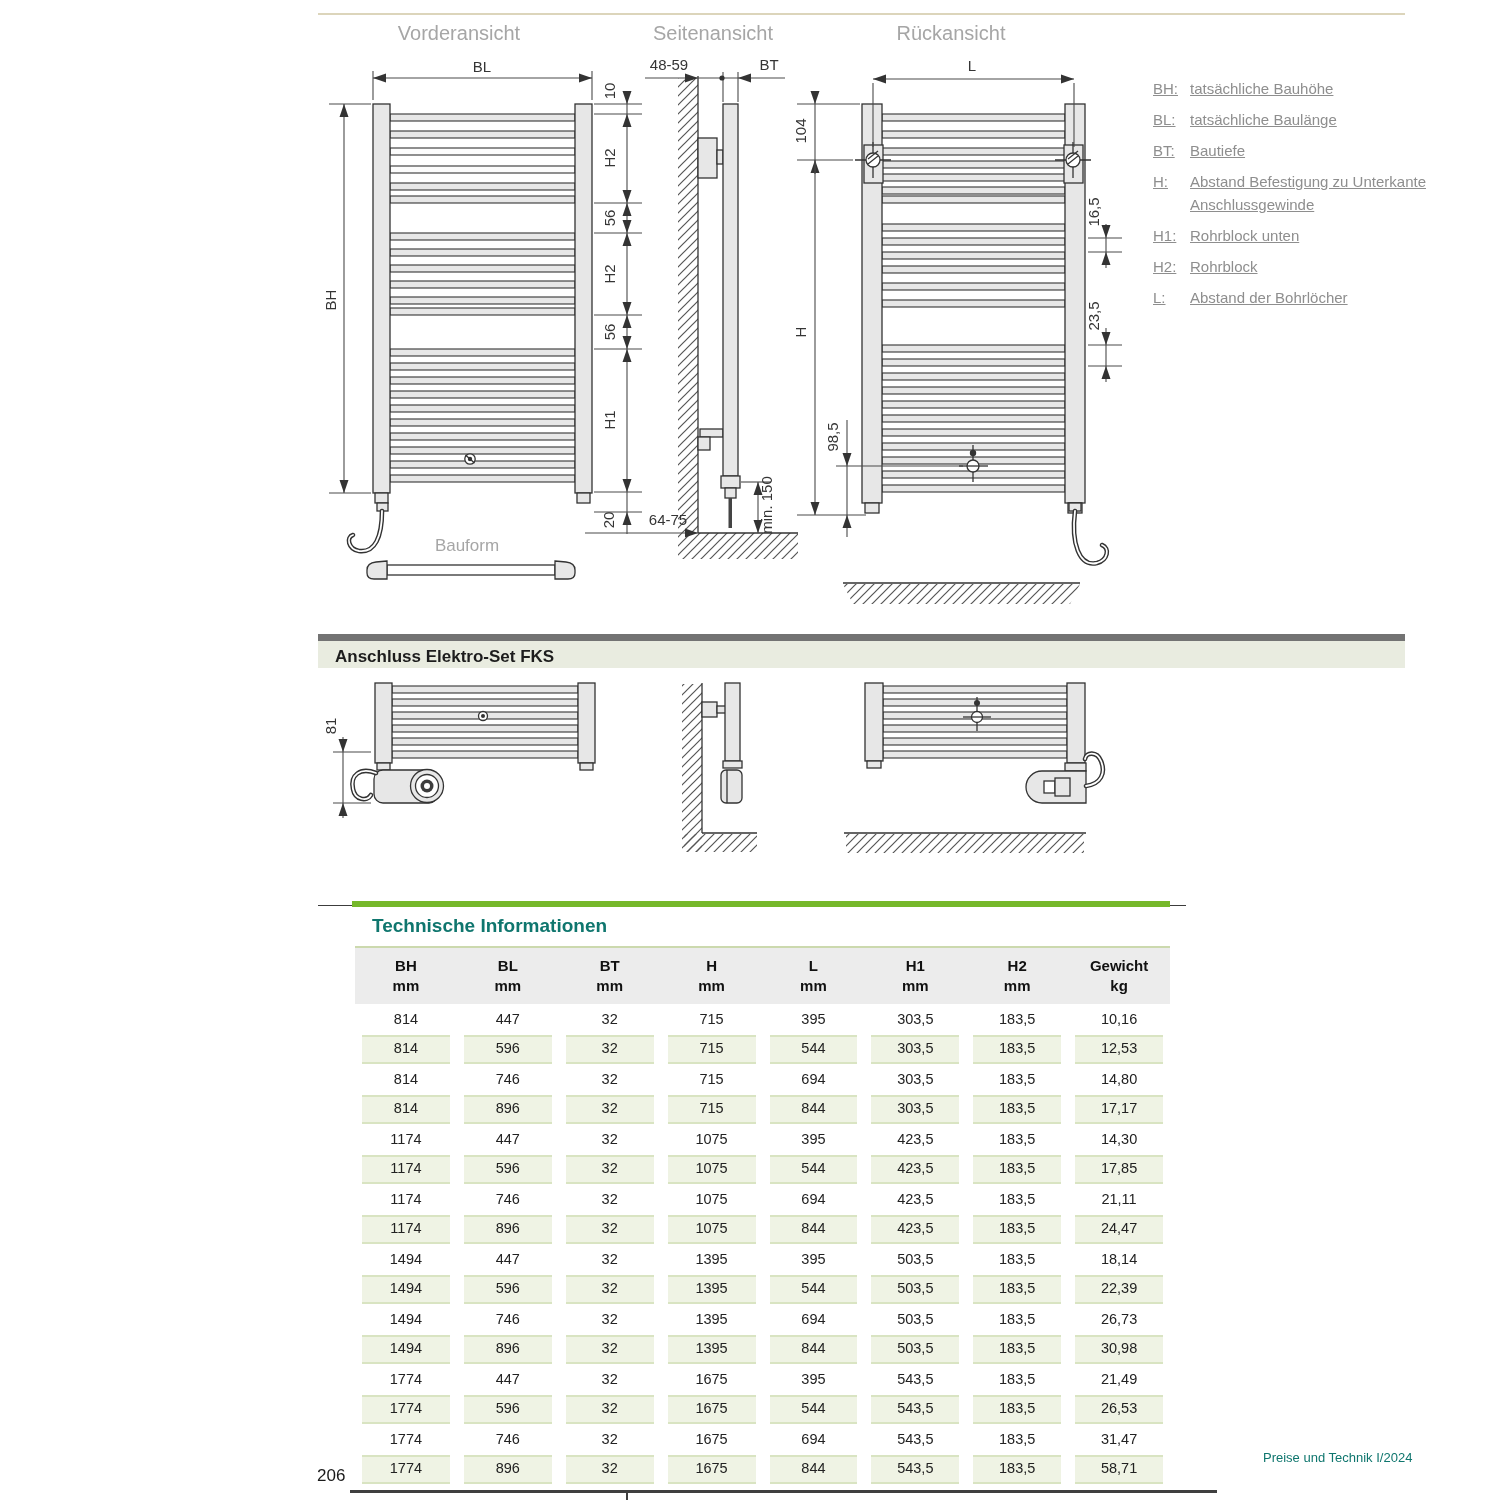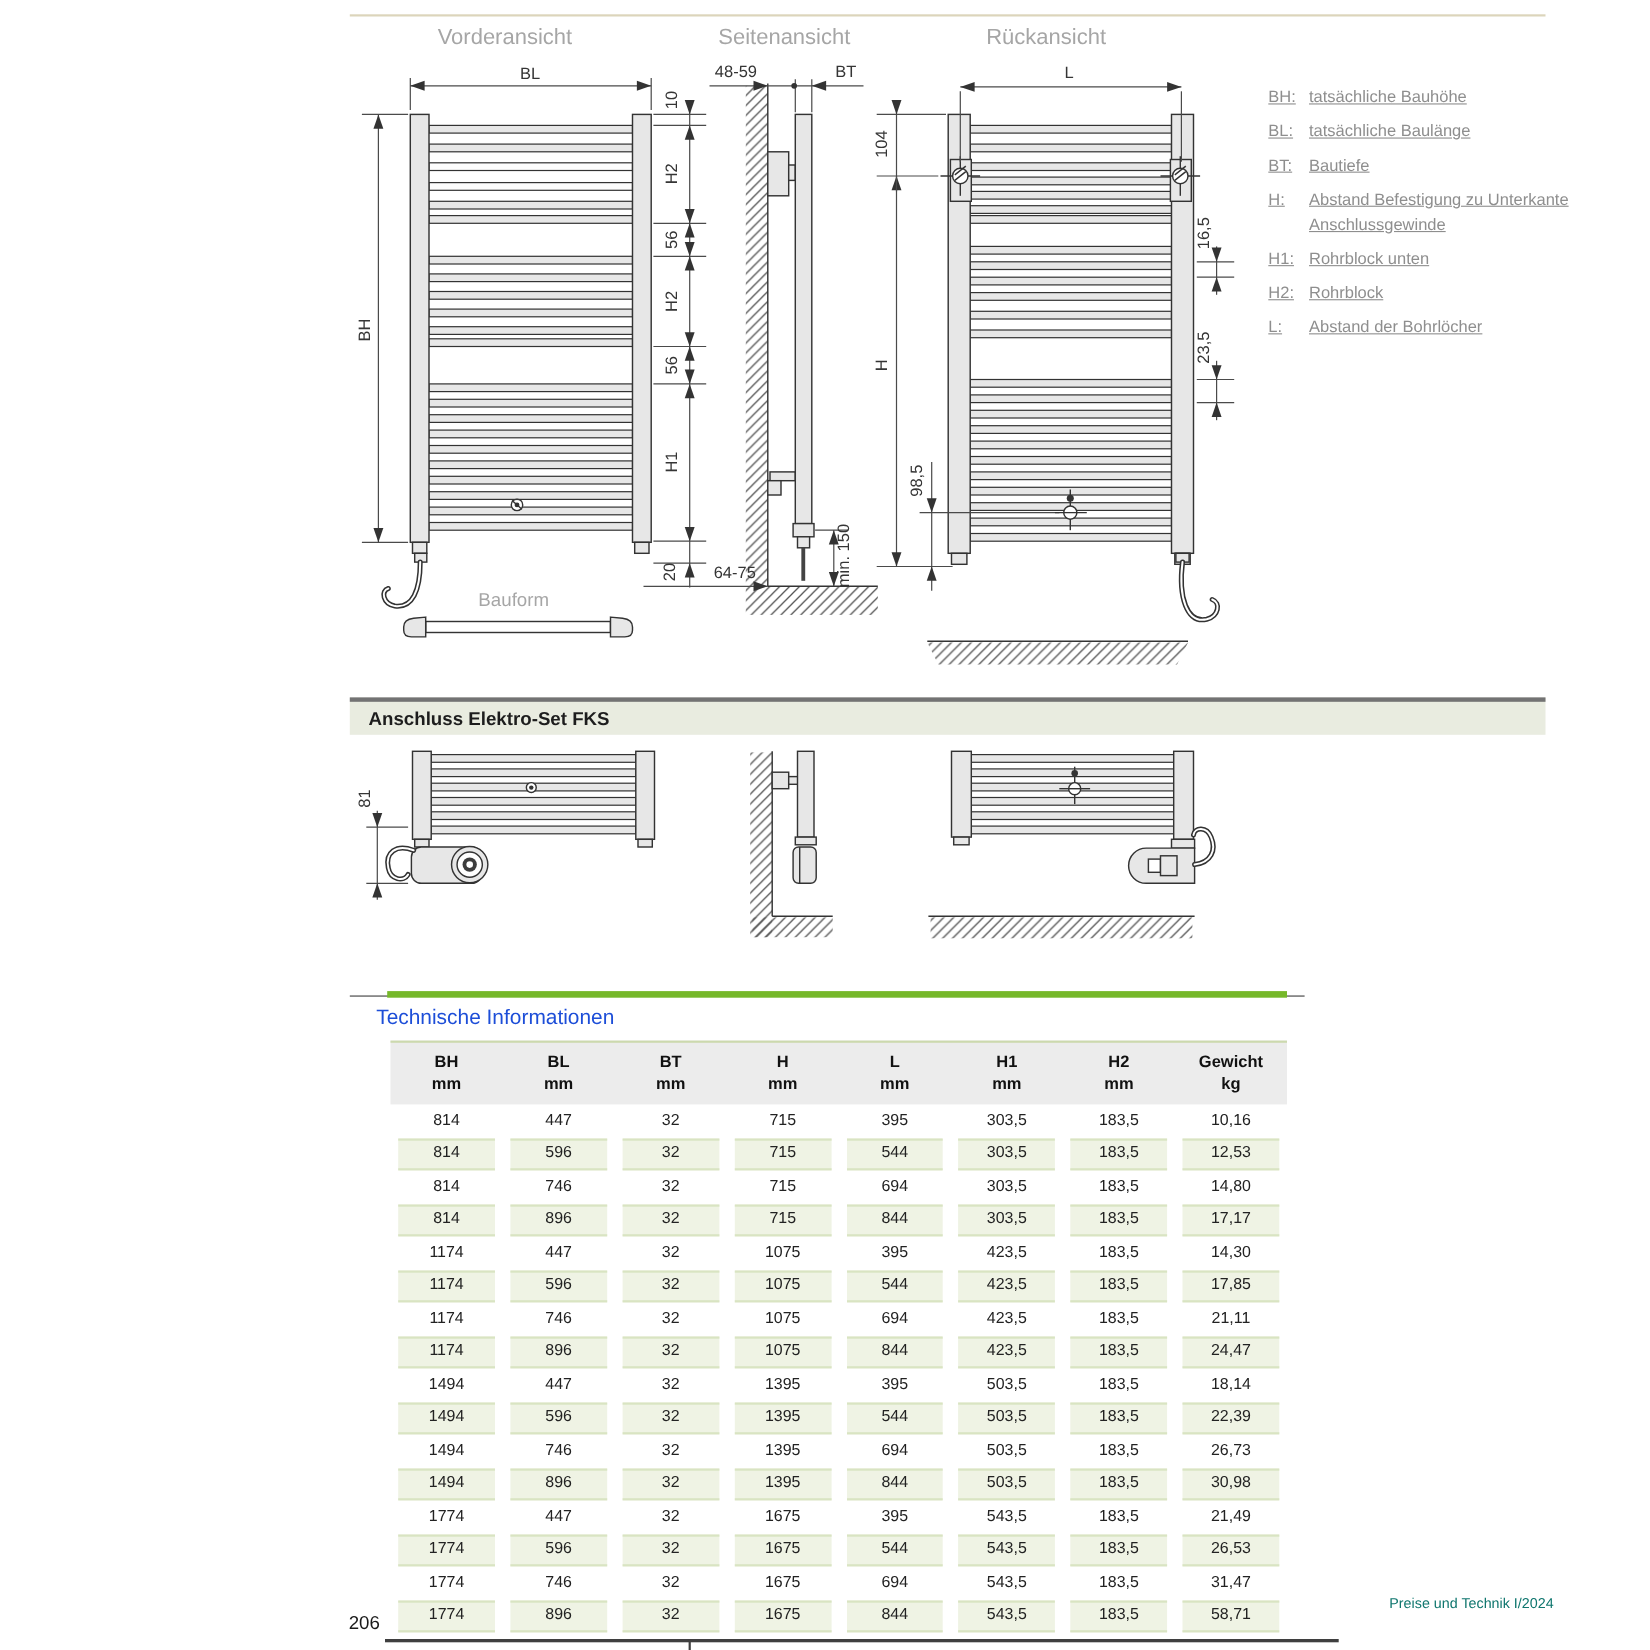--- a/index.html
+++ b/index.html
@@ -18,26 +18,26 @@
   .rw{fill:#fcfcfc;stroke:#333;stroke-width:1.1;}
   .d{stroke:#4a4a4a;stroke-width:1.1;fill:none;}
   .arr{fill:#333;}
   .cab{fill:none;stroke:#333;stroke-width:4.6;stroke-linecap:round;}
   .cabw{fill:none;stroke:#fff;stroke-width:1.8;stroke-linecap:round;}
   .legend{position:absolute;left:1153px;top:79px;width:330px;font-size:15px;color:#8e8e8e;}
   .lg-row{display:flex;margin-bottom:12px;line-height:19px;text-decoration:underline;}
   .lg-key{width:37px;flex:none;}
   .lg-row.cont{margin-top:-8px;}
   .secbar{position:absolute;left:318px;top:634px;width:1087px;height:34px;background:#e9ece0;
-          border-top:4px solid #737373;box-sizing:border-box;}
+          border-top:7px solid #737373;box-sizing:border-box;}
   .secbar span{display:block;padding:6px 0 0 17px;font-size:17px;font-weight:bold;color:#1d1d1d;}
   .note{position:absolute;left:323px;top:874px;width:950px;font-size:15px;color:#9c9c9c;}
   .grnline-bg{position:absolute;left:318px;top:905px;width:868px;height:1px;background:#3c3c3c;}
   .grnline{position:absolute;left:352px;top:901px;width:818px;height:6px;}
-  .techtitle{position:absolute;left:342px;top:915px;font-size:19px;font-weight:normal;color:#1d4ed8;}
+  .techtitle{position:absolute;left:372px;top:915px;font-size:19px;font-weight:bold;color:#0f766e;}
   .ttable{position:absolute;left:355px;top:946px;width:815px;}
   .thead{display:flex;background:#ececec;border-top:2px solid #ccd9ae;height:58px;box-sizing:border-box;}
   .thcell{flex:1;text-align:center;padding-top:8px;font-weight:bold;font-size:15px;color:#111;line-height:20px;}
   .trow{display:flex;height:30px;align-items:center;}
   .tcell{flex:1;margin:0 7px;text-align:center;font-size:14.5px;color:#222;line-height:26px;height:26px;}
   .trow.alt .tcell{background:#eff3e4;border-top:2px solid #d9e4c2;border-bottom:2px solid #d9e4c2;
                    box-sizing:border-box;height:29px;line-height:23px;}
   .botline{position:absolute;left:350px;top:1490px;width:867px;height:3px;background:#3f3f3f;}
   .bottick{position:absolute;left:626px;top:1490px;width:2px;height:13px;background:#3f3f3f;}
   .pageno{position:absolute;left:317px;top:1466px;font-size:17px;color:#1a1a1a;}

